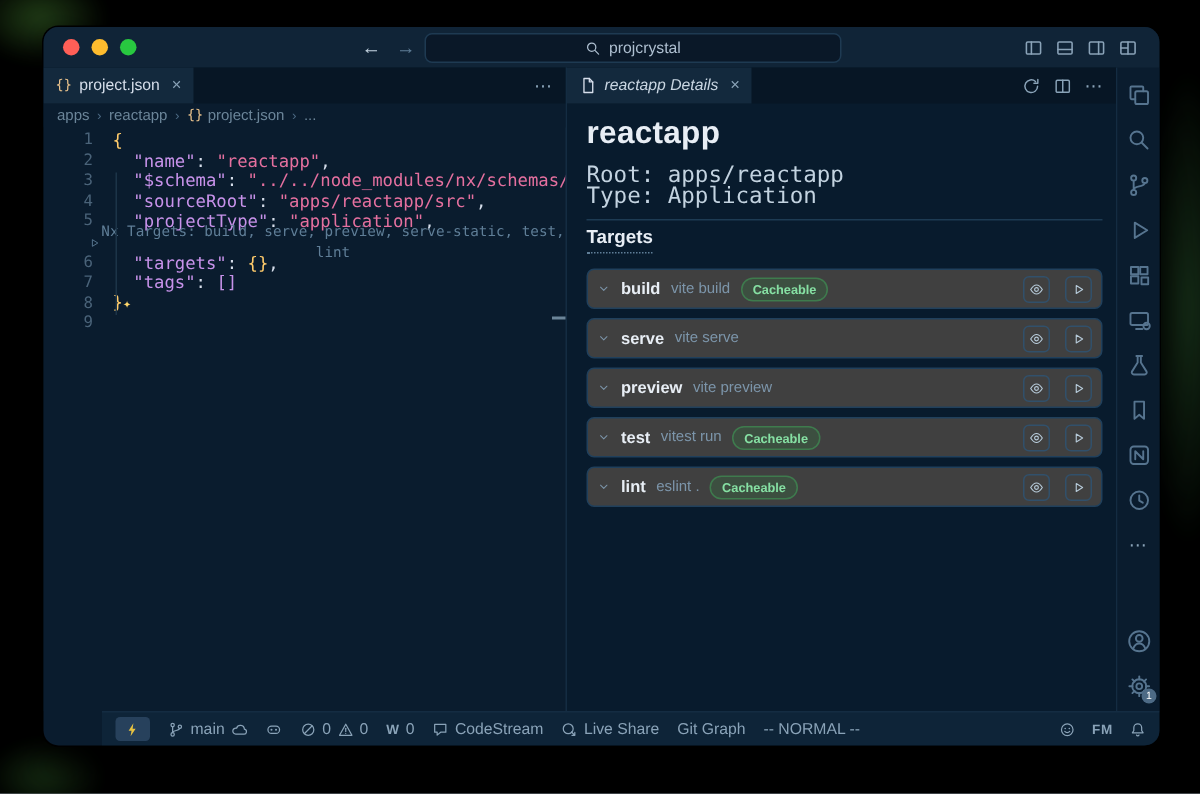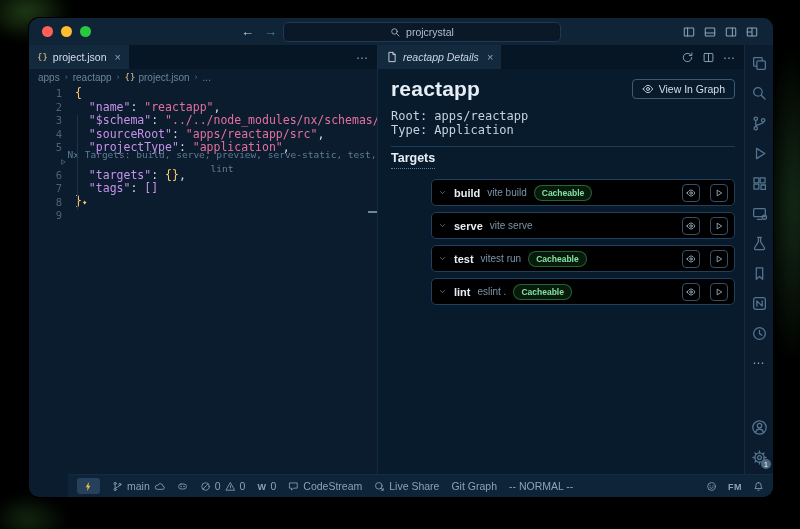--- a/index.html
+++ b/index.html
@@ -73,30 +73,30 @@
 
   
   .webview{flex:1;background:#081b2d;padding:8px 9px 0 13px;overflow:hidden;}
   .dv-head{display:flex;align-items:flex-start;}
   .dv-title{font-size:21px;font-weight:700;color:#e8eef5;letter-spacing:.2px;}
   .graph-btn{
     margin-left:auto;margin-top:2px;display:flex;align-items:center;gap:5px;
     border:1px solid #3d5a72;border-radius:4px;padding:3px 9px;
     font-size:10.5px;color:#d6deeb;background:transparent;
   }
-  .dv-meta{margin-top:8px;font-family:"DejaVu Sans Mono",monospace;font-size:12px;line-height:14px;color:#c3d3e0;}
+  .dv-meta{margin-top:8px;font-family:"DejaVu Sans Mono",monospace;font-size:15px;line-height:14px;color:#c3d3e0;}
   .dv-divider{border-top:1px solid #1d3b53;margin-top:9px;}
   .dv-targets-heading{
     margin-top:4px;display:inline-block;font-size:12.5px;font-weight:700;color:#e8eef5;
     border-bottom:1px dotted #5f7e97;padding-bottom:3px;
   }
   .targets-list{margin-top:10px;}
   .tcard{
     height:25px;display:flex;align-items:center;gap:7px;padding:0 6px;margin-bottom:6px;
-    background:#000000;border:1px solid #20405c;border-radius:5px;margin-left:40px;
+    background:#404040;border:1px solid #20405c;border-radius:5px;
   }
   .tcard .chev{color:#7c95aa;display:flex;}
   .tname{font-size:11px;font-weight:700;color:#e8eef5;}
   .tcmd{font-size:10px;color:#7c95aa;}
   .badge{
     font-size:8.5px;font-weight:700;color:#86e0a3;
     background:rgba(46,160,67,.16);border:1px solid rgba(63,160,90,.55);
     border-radius:9px;padding:2px 7px;
   }
   .tspacer{flex:1;}
@@ -290,29 +290,20 @@
                 <rect x="2.6" y="3" width="10.8" height="10" rx="1"></rect>
                 <path d="M8 3v10"></path>
               </svg>
             </span>
             <span><span class="dots-glyph">⋯</span></span>
           </div>
       </div>
       <div class="webview">
         <div class="dv-head">
           <div class="dv-title">reactapp</div>
-          <div class="graph-btn">
-            <span>
-                <svg width="12" height="12" viewBox="0 0 16 16" fill="none" stroke="currentColor" stroke-width="1.2" stroke-linecap="round" stroke-linejoin="round">
-                  <path d="M1.8 8c2-3.3 4-4.8 6.2-4.8S12.2 4.7 14.2 8c-2 3.3-4 4.8-6.2 4.8S3.8 11.3 1.8 8z"></path>
-                  <circle cx="8" cy="8" r="2"></circle>
-                </svg>
-              </span>
-            <span>View In Graph</span>
-          </div>
         </div>
         <div class="dv-meta">
           <div>Root: apps/reactapp</div>
           <div>Type: Application</div>
         </div>
         <div class="dv-divider"></div>
         <div>
           <span class="dv-targets-heading">Targets</span>
         </div>
         <div class="targets-list">
@@ -339,20 +330,41 @@
               </span>
             </div>
             <div class="tcard">
               <span class="chev">
                 <svg width="9" height="9" viewBox="0 0 16 16" fill="none" stroke="currentColor" stroke-width="1.2" stroke-linecap="round" stroke-linejoin="round">
                   <path d="M4.2 6.2L8 10l3.8-3.8"></path>
                 </svg>
               </span>
               <span class="tname">serve</span>
               <span class="tcmd">vite serve</span>
+              <span class="tspacer"></span>
+              <span class="cbtn">
+                <svg width="10" height="10" viewBox="0 0 16 16" fill="none" stroke="currentColor" stroke-width="1.2" stroke-linecap="round" stroke-linejoin="round">
+                  <path d="M1.8 8c2-3.3 4-4.8 6.2-4.8S12.2 4.7 14.2 8c-2 3.3-4 4.8-6.2 4.8S3.8 11.3 1.8 8z"></path>
+                  <circle cx="8" cy="8" r="2"></circle>
+                </svg>
+              </span>
+              <span class="cbtn">
+                <svg width="10" height="10" viewBox="0 0 16 16" fill="none" stroke="currentColor" stroke-width="1.2" stroke-linecap="round" stroke-linejoin="round">
+                  <path d="M5.6 3.8l6.8 4.2-6.8 4.2z"></path>
+                </svg>
+              </span>
+            </div>
+            <div class="tcard">
+              <span class="chev">
+                <svg width="9" height="9" viewBox="0 0 16 16" fill="none" stroke="currentColor" stroke-width="1.2" stroke-linecap="round" stroke-linejoin="round">
+                  <path d="M4.2 6.2L8 10l3.8-3.8"></path>
+                </svg>
+              </span>
+              <span class="tname">preview</span>
+              <span class="tcmd">vite preview</span>
               <span class="tspacer"></span>
               <span class="cbtn">
                 <svg width="10" height="10" viewBox="0 0 16 16" fill="none" stroke="currentColor" stroke-width="1.2" stroke-linecap="round" stroke-linejoin="round">
                   <path d="M1.8 8c2-3.3 4-4.8 6.2-4.8S12.2 4.7 14.2 8c-2 3.3-4 4.8-6.2 4.8S3.8 11.3 1.8 8z"></path>
                   <circle cx="8" cy="8" r="2"></circle>
                 </svg>
               </span>
               <span class="cbtn">
                 <svg width="10" height="10" viewBox="0 0 16 16" fill="none" stroke="currentColor" stroke-width="1.2" stroke-linecap="round" stroke-linejoin="round">
                   <path d="M5.6 3.8l6.8 4.2-6.8 4.2z"></path>

